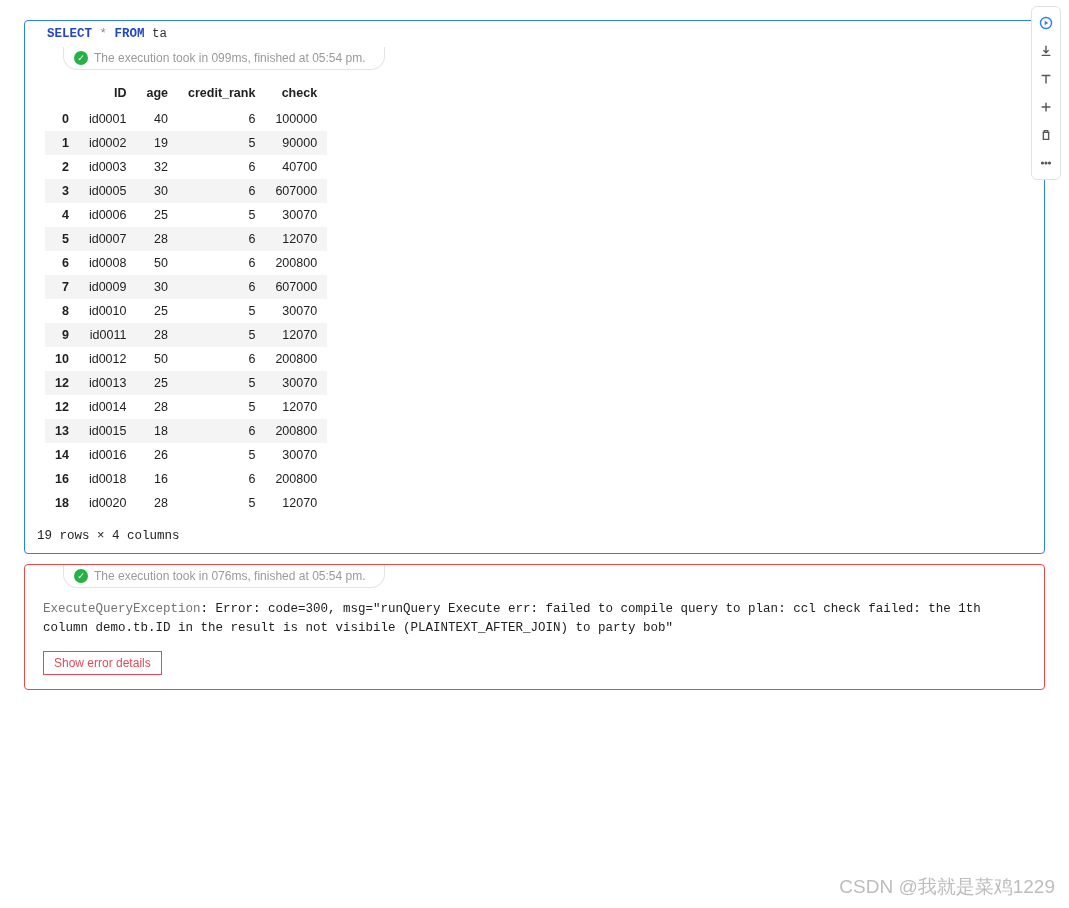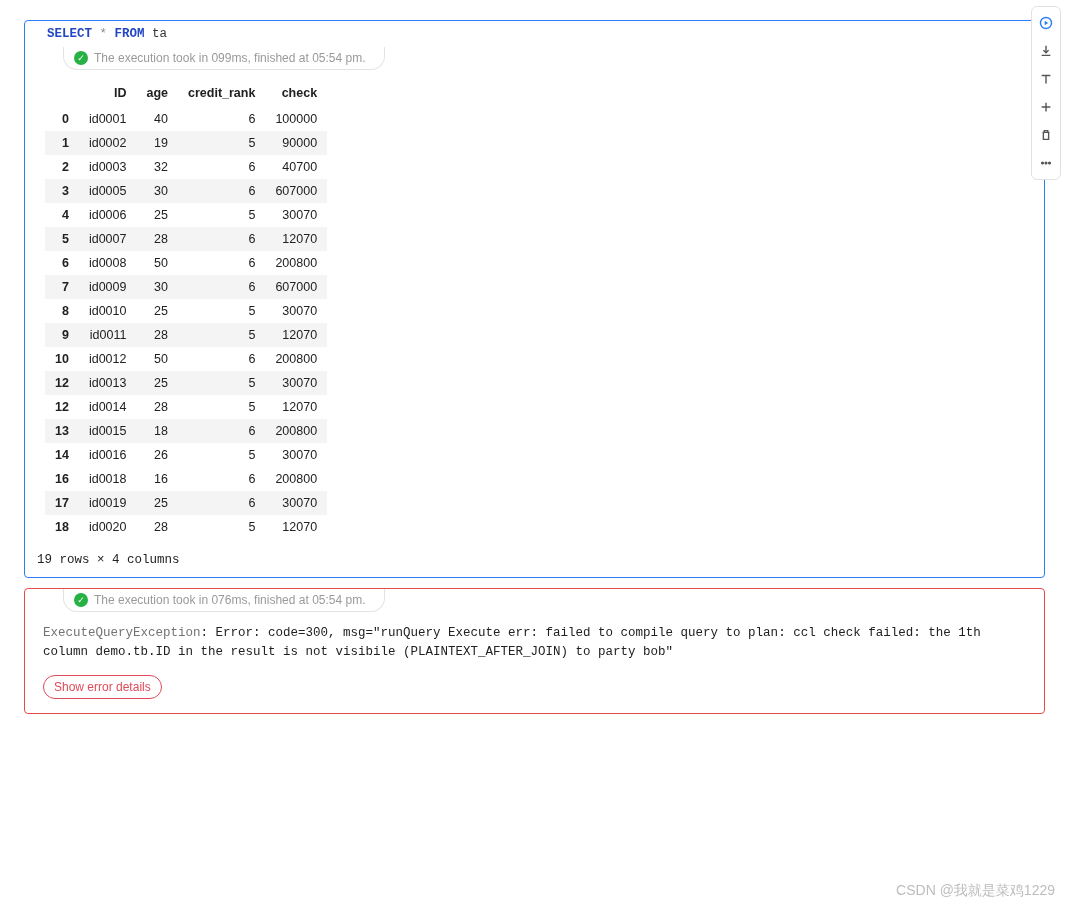--- a/index.html
+++ b/index.html
@@ -89,21 +89,21 @@
   font-size: 12.5px;
   line-height: 1.55;
 }
 .err-name { color: #737373; }
 .err-btn {
   display: inline-block;
   margin-top: 12px;
   border: 1px solid #e14a58;
   color: #e14a58;
   background: #fff;
-  border-radius: 12px;
+  border-radius: 0;
   padding: 4px 10px;
   font-size: 12px;
   cursor: pointer;
 }
 
 .side-toolbar {
   position: fixed;
   right: 8px;
   top: 6px;
   display: flex;
@@ -121,21 +121,21 @@
   color: #555;
   border-radius: 4px;
 }
 .side-toolbar .tbtn svg { width: 14px; height: 14px; stroke: currentColor; fill: none; stroke-width: 1.6; }
 .side-toolbar .tbtn.run { color: #2f7df6; }
 .watermark {
   position: fixed;
   right: 14px;
   bottom: 8px;
   color: #bdbdbd;
-  font-size: 14px;
+  font-size: 19px;
   pointer-events: none;
 }
 </style>
 </head>
 <body>
 
 <div class="container">
 <div class="main-col">
 
 <div class="cell selected">
@@ -263,27 +263,20 @@
                 <td>5</td>
                 <td>30070</td>
               </tr>
               <tr class="">
                 <td class="idx-col">16</td>
                 <td>id0018</td>
                 <td>16</td>
                 <td>6</td>
                 <td>200800</td>
               </tr>
-              <tr class="odd">
-                <td class="idx-col">17</td>
-                <td>id0019</td>
-                <td>25</td>
-                <td>6</td>
-                <td>30070</td>
-              </tr>
               <tr class="">
                 <td class="idx-col">18</td>
                 <td>id0020</td>
                 <td>28</td>
                 <td>5</td>
                 <td>12070</td>
               </tr>
             </tbody>
     </table>
   </div>

